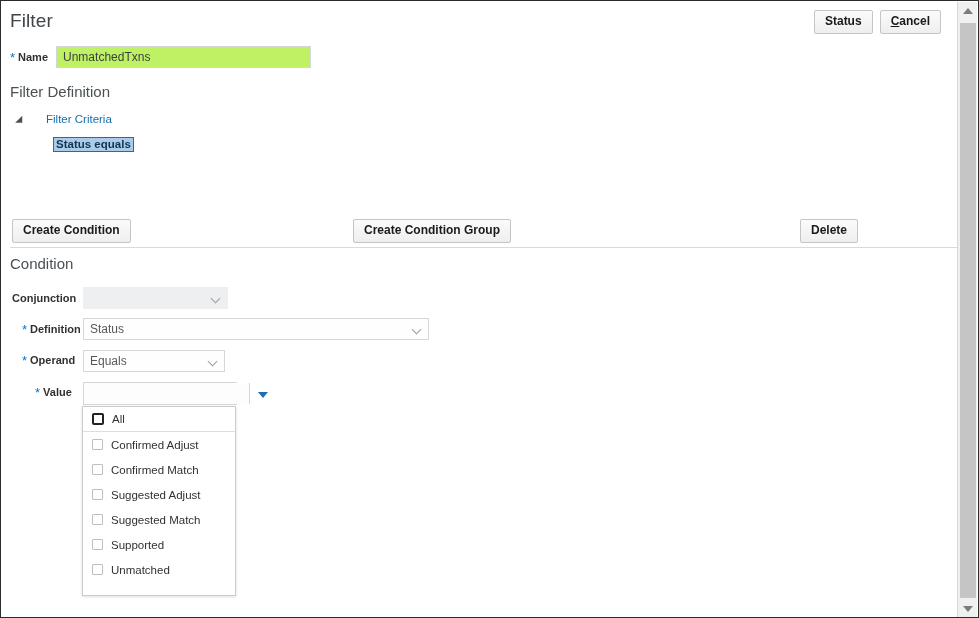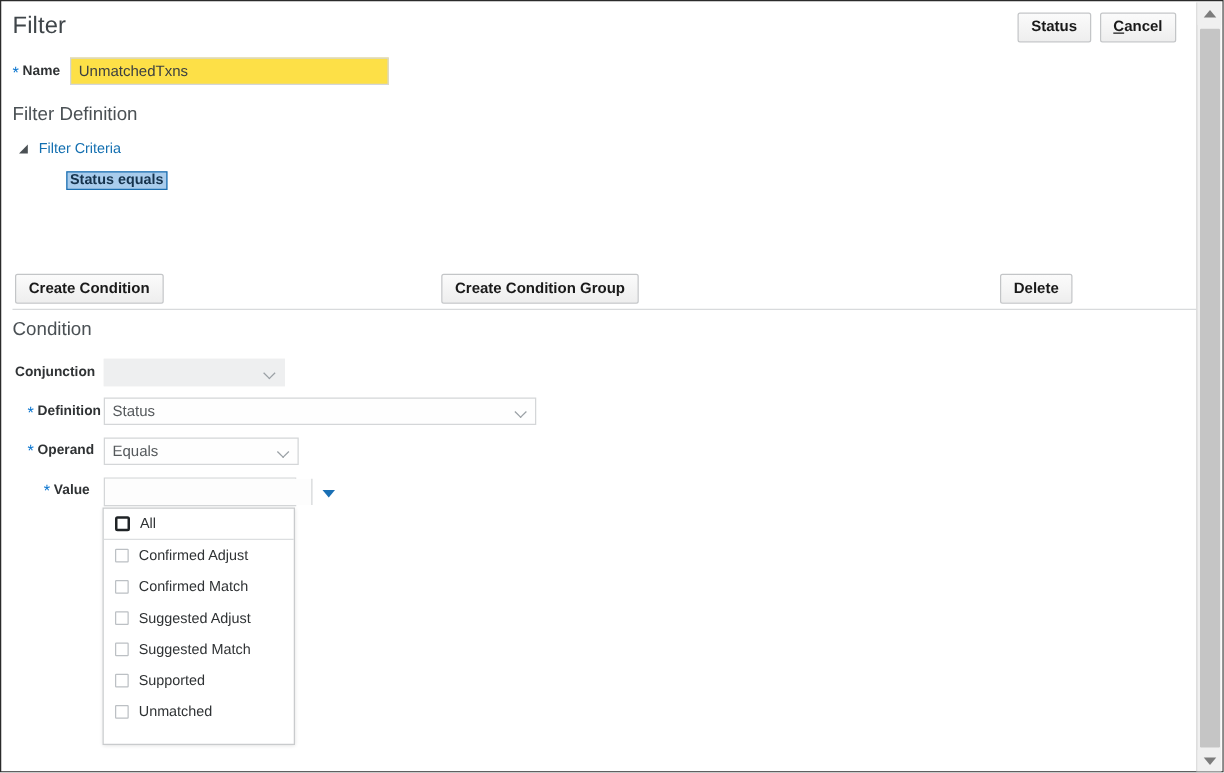--- a/index.html
+++ b/index.html
@@ -87,21 +87,21 @@
     white-space: nowrap;
   }
 
   .name-row { left: 9px; top: 45px; }
   .name-input {
     margin-left: 8px;
     width: 255px;
     height: 22px;
     box-sizing: border-box;
     border: 1px solid #d4d6d8;
-    background: #fde047;
+    background: #bef264;
     font-family: "Liberation Sans", sans-serif;
     font-size: 12px;
     color: #3b3f42;
     padding: 2px 6px;
     outline: none;
   }
 
   
   .section-head {
     position: absolute;
@@ -138,21 +138,21 @@
     border-left: 5px solid #4a5054;
     border-top: 5px solid transparent;
     border-bottom: 5px solid transparent;
     transform: rotate(45deg);
     transform-origin: 50% 50%;
   }
   .tree-link {
     color: #136fb0;
     font-size: 11.5px;
     cursor: pointer;
-    margin-left: 2px;
+    margin-left: 17px;
   }
 
   .tree-child {
     margin-left: 36px;
     margin-top: 7px;
   }
   .node-selected {
     display: inline-block;
     background: #a9ccec;
     border: 1px solid #1b6eb0;
@@ -217,21 +217,21 @@
   }
 
   .sel-conj {
     left: 82px; top: 286px; width: 145px;
     background: #eeeff0;
     border-color: #eeeff0;
     cursor: default;
     color: #a7abae;
   }
   .sel-attr    { left: 82px; top: 317px; width: 346px; }
-  .sel-operand { left: 82px; top: 349px; width: 156px; }
+  .sel-operand { left: 82px; top: 349px; width: 142px; }
 
   
   .lov {
     position: absolute;
     left: 82px;
     top: 381px;
     width: 154px;
     height: 23px;
     box-sizing: border-box;
     display: flex;

